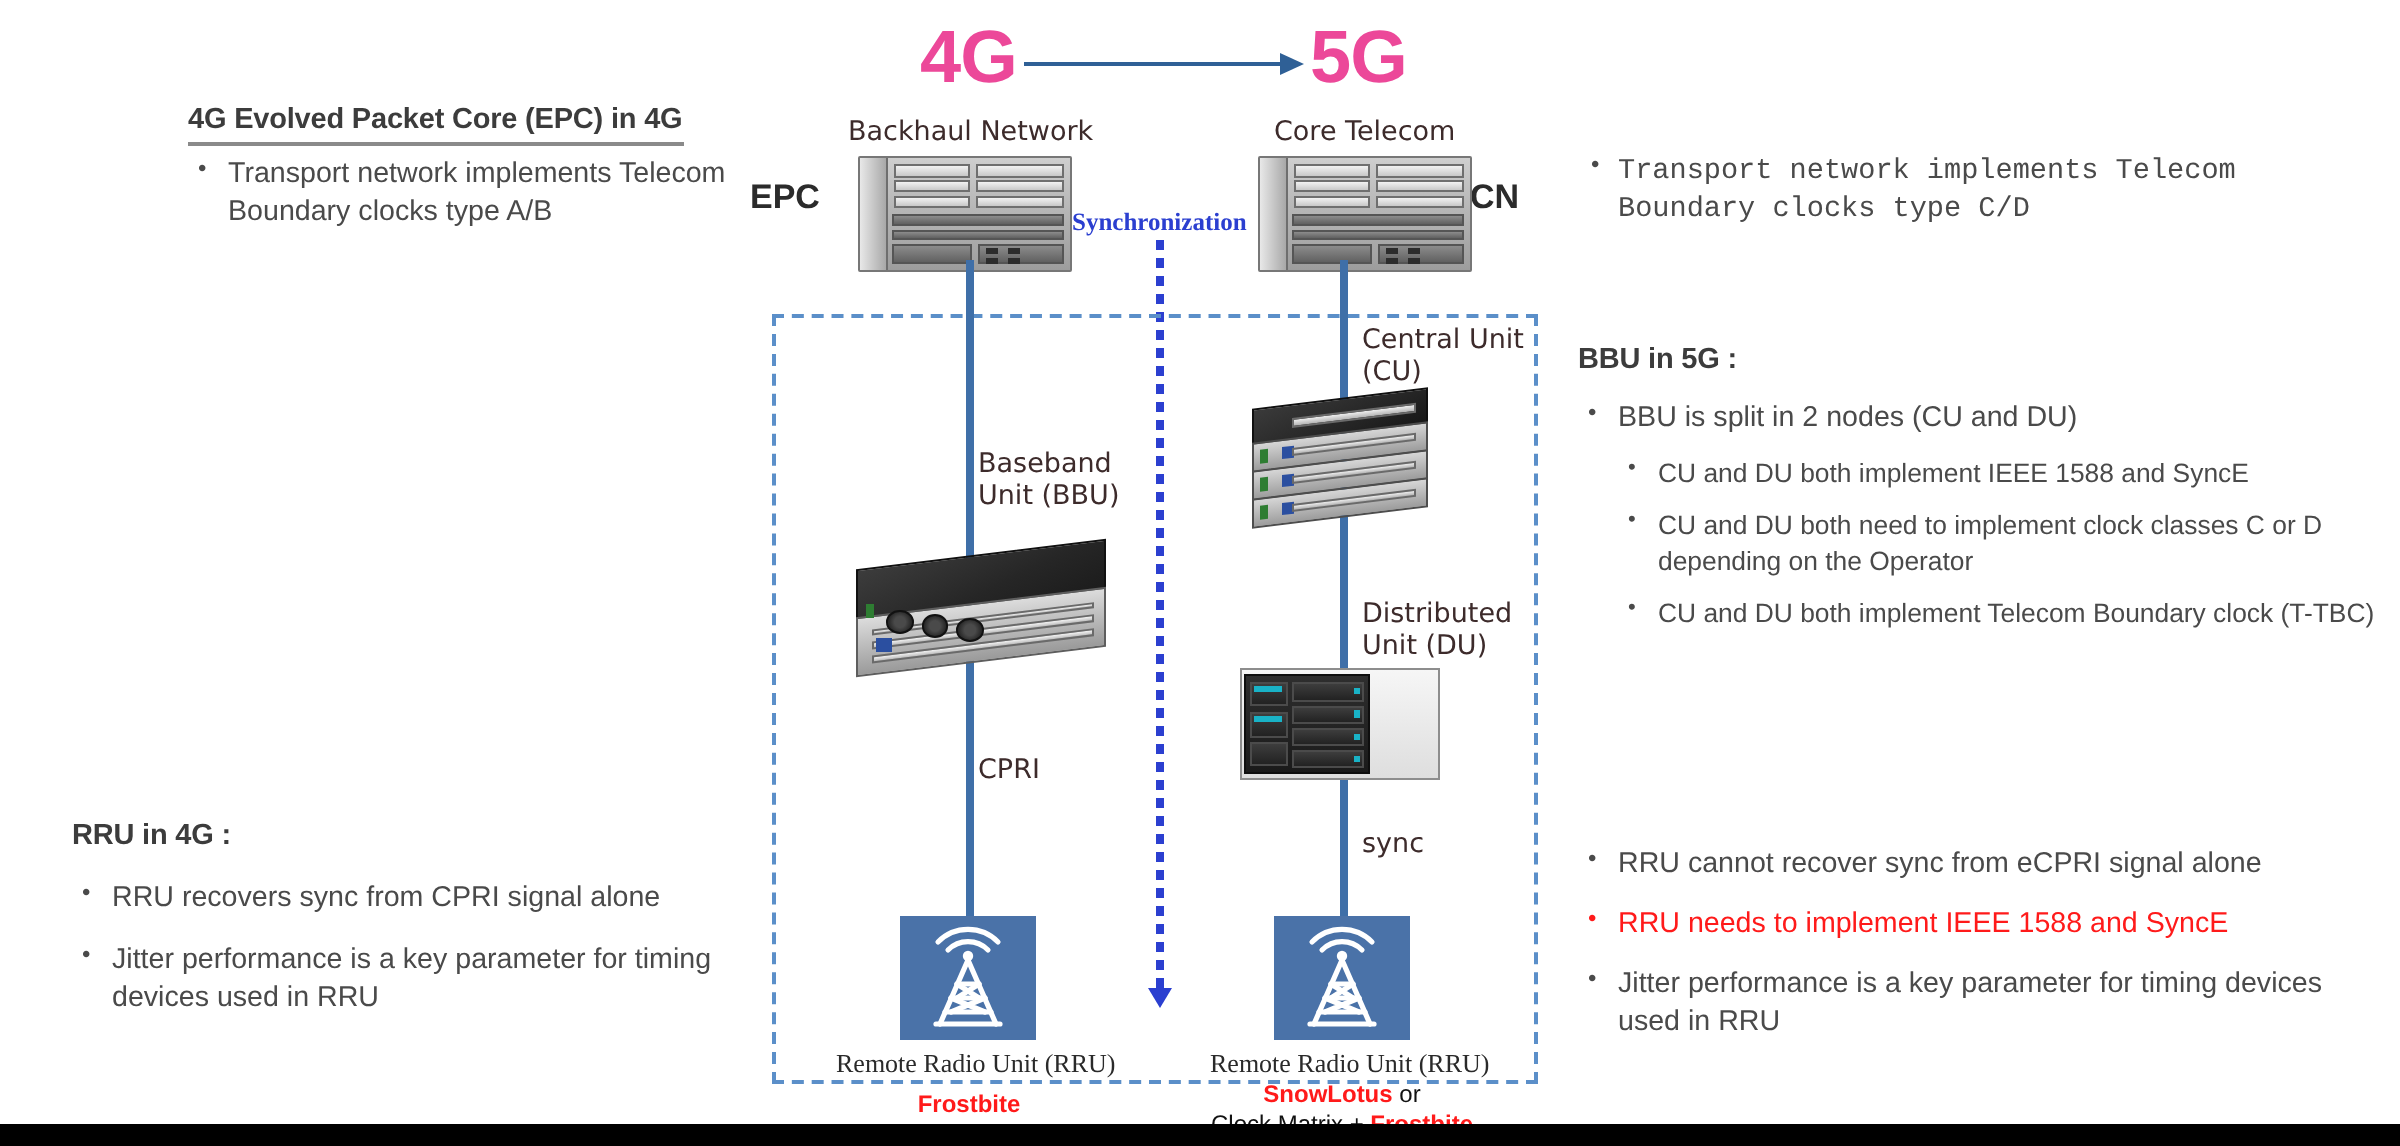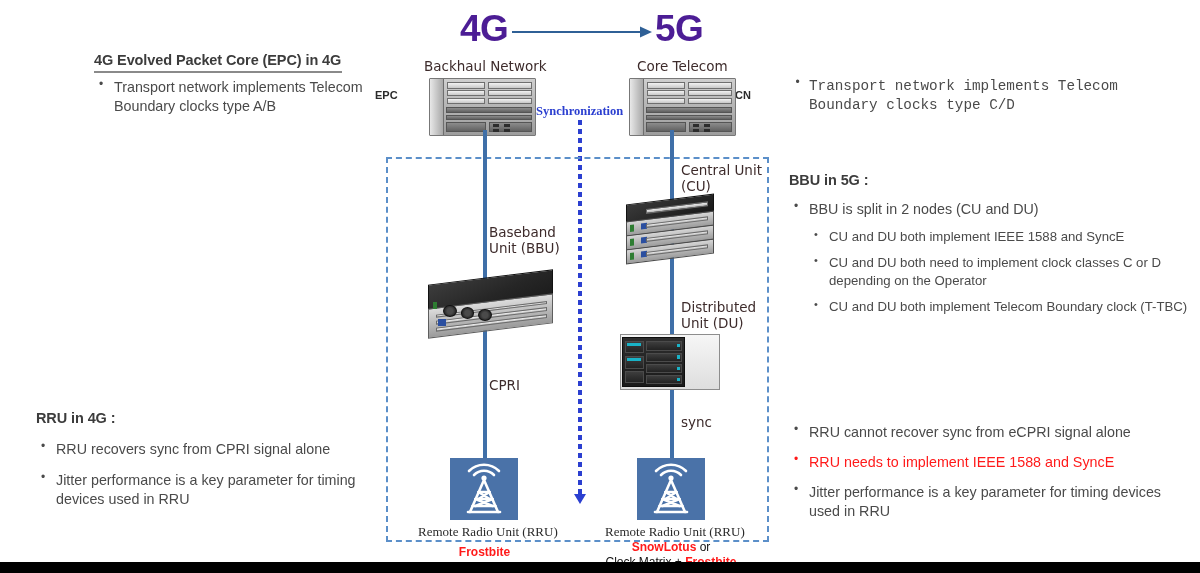--- a/index.html
+++ b/index.html
@@ -32,35 +32,35 @@
   .bul.sub {
     padding-left: 40px; font-size: 13.2px; margin-top: 9px;
   }
   .bul.sub::before { left: 25px; font-size: 11px; }
   .bul.red { color: #ff1a1a; }
   .bul.red::before { color: #ff1a1a; }
 
   
   .big-g {
     position: absolute; font-size: 37px; font-weight: bold;
-    color: #4c1d95; letter-spacing: -0.5px;
+    color: #ec4899; letter-spacing: -0.5px;
   }
   .arrow-wrap { position: absolute; }
 
   .devlabel {
     position: absolute; font-size: 13.5px; color: #3d2b2b;
     font-family: "DejaVu Sans", sans-serif; line-height: 1.15;
     white-space: pre-line;
   }
   .toplabel {
     position: absolute; font-size: 13.5px; color: #3d2b2b;
     font-family: "DejaVu Sans", sans-serif; white-space: nowrap;
   }
   .sidelabel {
-    position: absolute; font-size: 11px; font-weight: bold; color: #2b2b2b;
+    position: absolute; font-size: 17px; font-weight: bold; color: #2b2b2b;
   }
   .sync-label {
     position: absolute; font-family: "Liberation Serif", serif;
     font-size: 12.5px; font-weight: bold; color: #2b3fd0;
     white-space: nowrap;
   }
   .rru-cap {
     position: absolute; font-family: "Liberation Serif", serif;
     font-size: 13px; color: #2a2a2a; white-space: nowrap;
   }

